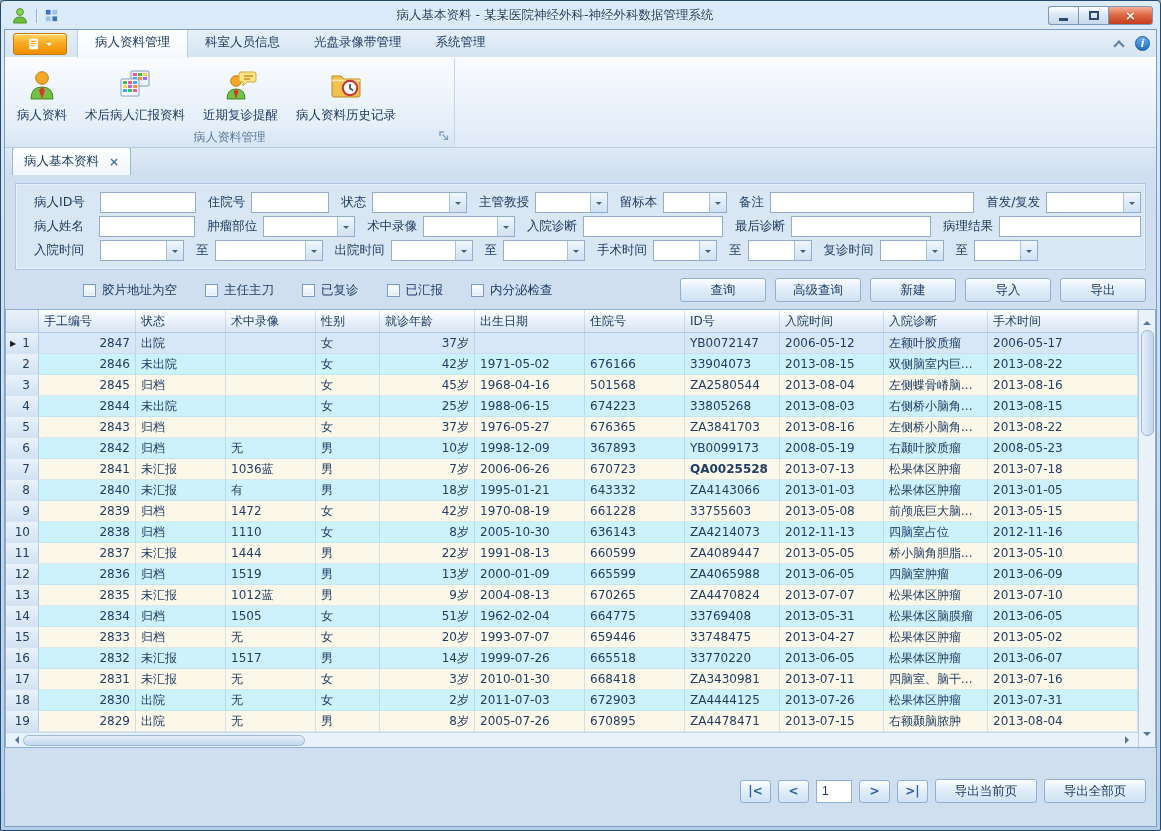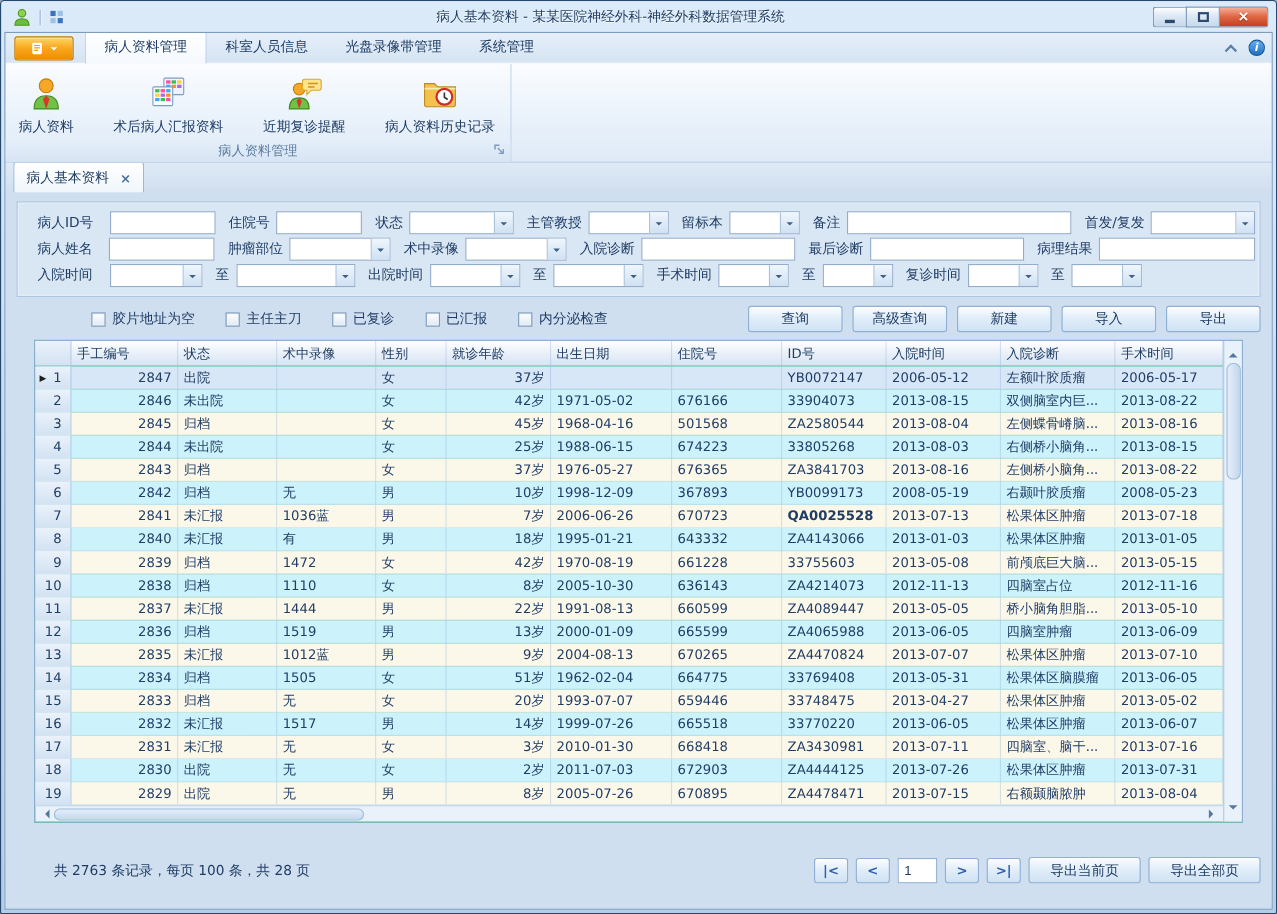--- a/index.html
+++ b/index.html
@@ -40,21 +40,21 @@
   .tabrow-right{ margin-left:auto; display:flex; align-items:center; gap:12px; padding-bottom:6px; }
   .collapse-chev{ width:8px; height:8px; border-left:2px solid #5b7fa8; border-top:2px solid #5b7fa8;
     transform:rotate(45deg); margin-top:4px; cursor:pointer; }
   .info-circle{ width:15px; height:15px; border-radius:50%; background:linear-gradient(#66aef0,#1f6fc2);
     color:#fff; font-size:10px; font-weight:bold; font-style:italic; display:flex; align-items:center; justify-content:center;
     border:1px solid #1a5899; cursor:pointer; }
 
   
   .ribbon{ background:linear-gradient(#fafcff,#eaf2fb 55%,#dfeaf7); border-top:1px solid #fff; border-bottom:1px solid #b9cfe6; }
   .rgroup{ display:inline-flex; flex-direction:column; border-right:1px solid #c3d6ea; min-width:450px; }
-  .rbuttons{ display:flex; align-items:flex-end; padding:5px 6px 0 4px; gap:20px; }
+  .rbuttons{ display:flex; align-items:flex-end; padding:5px 6px 0 4px; gap:2px; }
   .rbtn{ display:flex; flex-direction:column; align-items:center; gap:5px; padding:5px 8px 4px; border-radius:3px; cursor:pointer; }
   .ricon{ height:34px; display:flex; align-items:center; }
   .rlabel{ font-size:12.5px; color:#1e3c64; white-space:nowrap; }
   .rgroup-caption{ height:19px; display:flex; align-items:center; justify-content:center; position:relative;
     color:#5a7a9c; font-size:12px; background:linear-gradient(#e4eefa,#d7e4f3); }
   .launcher{ position:absolute; right:5px; bottom:3px; cursor:pointer; }
 
   
   .workspace{ flex:1; background:#d0dff0; display:flex; flex-direction:column; overflow:hidden; }
   .doctabs{ display:flex; align-items:flex-end; height:27px; padding-left:7px;
@@ -81,21 +81,21 @@
   .cbs{ display:flex; gap:28px; margin-left:68px; }
   .cb-wrap{ display:flex; align-items:center; gap:6px; color:#1e3c64; font-size:12.5px; cursor:pointer; }
   .cb{ width:13px; height:13px; background:linear-gradient(#ffffff,#dfe9f4); border:1px solid #7d9cbe;
     box-shadow:inset 0 0 0 1px #eef4fa; }
   .actions{ display:flex; gap:9px; margin-left:auto; }
   .btn{ height:24px; min-width:86px; padding:0 12px; border:1px solid #8fb0d4; border-radius:3px;
     background:linear-gradient(#fbfdff,#e2eefa 45%,#cfe2f4); color:#1e3c64; font-size:12.5px;
     font-family:inherit; cursor:pointer; box-shadow:inset 0 1px 0 #fff; }
 
   
-  .grid{ margin:0 26px; height:439px; border:1px solid #8fb0d4; background:#22c55e; display:flex; }
+  .grid{ margin:0 0; height:439px; border:1px solid #8fb0d4; background:#86efac; display:flex; }
   .grid-main{ flex:1; display:flex; flex-direction:column; overflow:hidden; }
   .g-head{ display:flex; height:23px; background:linear-gradient(#ffffff,#e7eff9 55%,#d8e5f3);
     border-bottom:1px solid #b3cbe4; flex:0 0 23px; }
   .g-cell{ display:flex; align-items:center; padding:0 5px; font-size:12px; color:#203d66;
     border-right:1px solid rgba(150,180,215,.38); white-space:nowrap; overflow:hidden; flex:0 0 auto; }
   .g-cell.right{ justify-content:flex-end; }
   .g-h{ cursor:pointer; color:#1e3c64; }
   .g-sel-h, .g-sel{ width:33px; flex:0 0 33px; background:linear-gradient(#eaf2fb,#d3e2f2);
     border-right:1px solid #b3cbe4; }
   .g-body{ flex:1; overflow:hidden; }
@@ -766,21 +766,20 @@
         </div>
         <div class="vscroll">
           <span class="vs-arrow up"></span>
           <span class="vs-thumb"></span>
           <span class="vs-fill"></span>
           <span class="vs-arrow down"></span>
         </div>
       </div>
 
       <div class="footer-row">
-        <div class="summary">共 2763 条记录，每页 100 条，共 28 页</div>
         <div class="pager">
           <button class="btn pg">|&lt;</button>
           <button class="btn pg">&lt;</button>
           <input class="pg-input" value="1" style="">
           <button class="btn pg">&gt;</button>
           <button class="btn pg">&gt;|</button>
           <button class="btn exp">导出当前页</button>
           <button class="btn exp">导出全部页</button>
         </div>
       </div>

